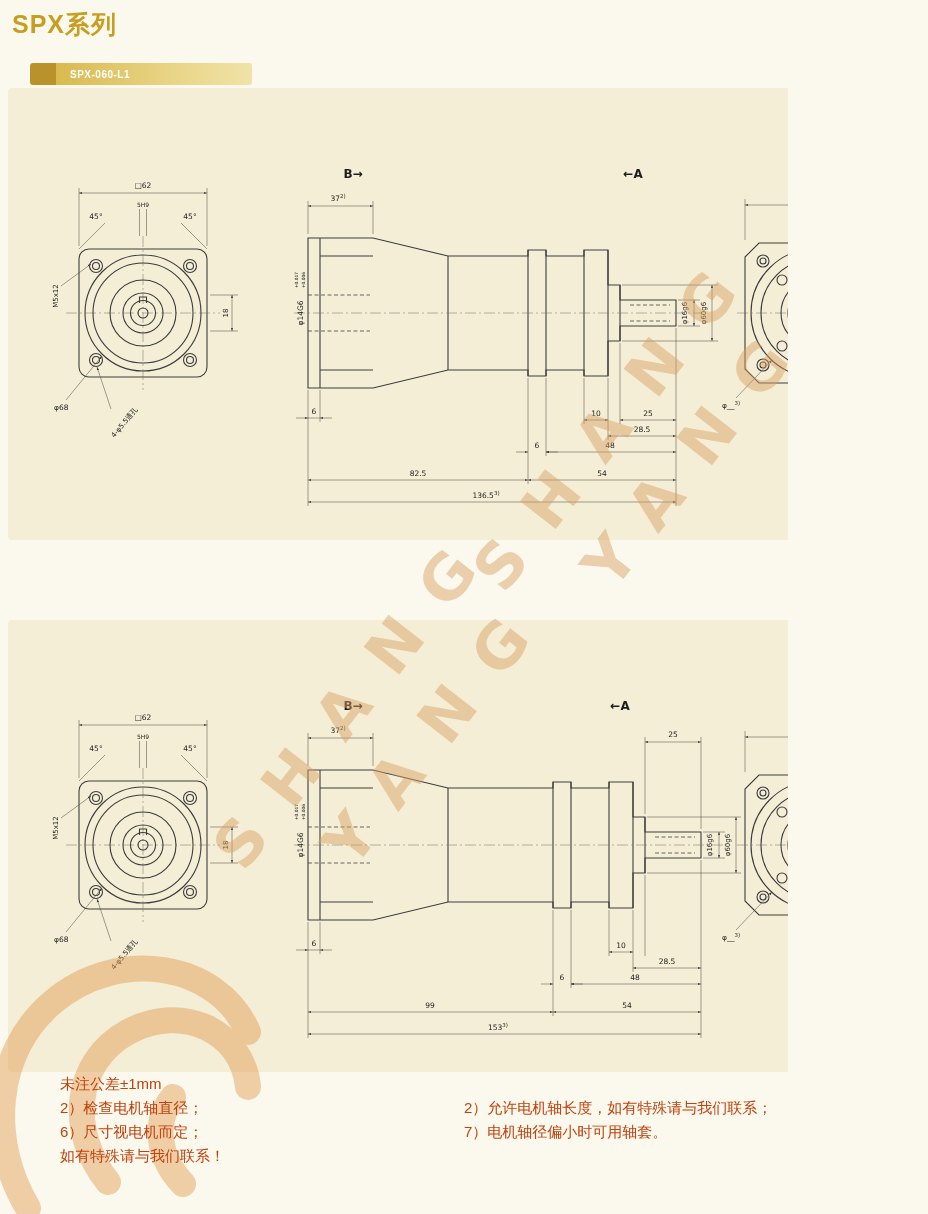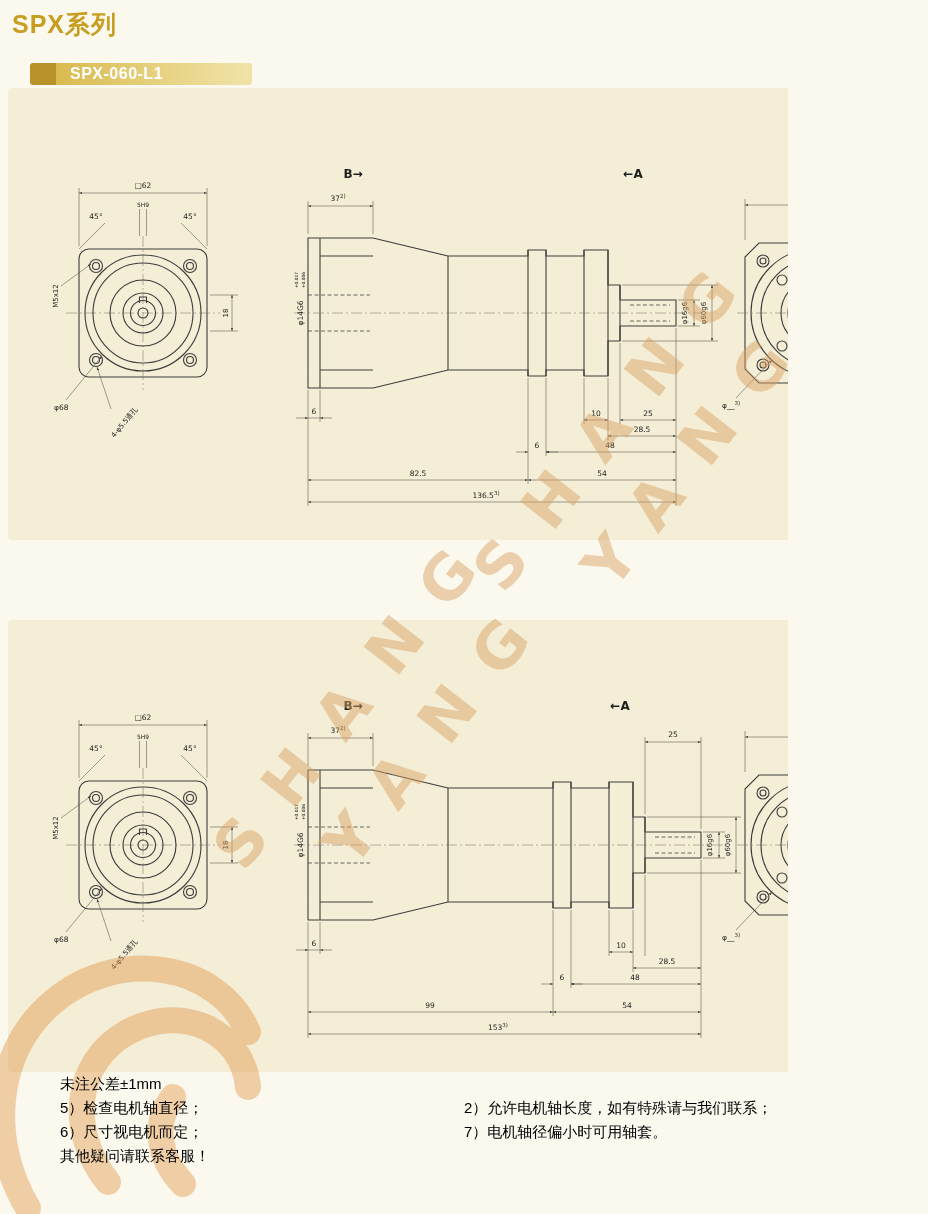--- a/index.html
+++ b/index.html
@@ -7,28 +7,28 @@
         font-family:"Liberation Sans",sans-serif;}
   .page-title{position:absolute;left:12px;top:8px;font-size:25px;font-weight:bold;
         color:#c79e1f;letter-spacing:1px;}
   .panel{position:absolute;left:8px;width:912px;height:452px;background:#f4eed6;border-radius:4px;}
   .panel-1{top:88px;} .panel-2{top:620px;}
   .banner{position:absolute;left:30px;display:flex;height:22px;}
   .banner-1{top:63px;} .banner-2{top:596px;}
   .banner-block{width:26px;background:#b9922b;border-radius:3px 0 0 3px;}
   .banner-label{display:flex;align-items:center;min-width:168px;padding:0 14px;
         background:linear-gradient(90deg,#d9ba4f,#e9d588 60%,#f0e3a8);color:#fff;
-        font-weight:bold;font-size:16px;border-radius:0 3px 3px 0;letter-spacing:.5px;}
+        font-weight:bold;font-size:10px;border-radius:0 3px 3px 0;letter-spacing:.5px;}
   .watermark{position:absolute;font-family:"DejaVu Sans",sans-serif;font-weight:bold;
         font-size:62px;letter-spacing:34px;line-height:1.35;color:rgba(217,160,98,.48);
         transform:rotate(-52deg);pointer-events:none;}
   .watermark .wm-l2{margin-left:70px;}
   .wm1{left:440px;top:360px;} .wm2{left:180px;top:638px;}
   .logo{position:absolute;left:-42px;top:852px;pointer-events:none;}
-  .notes{position:absolute;font-size:15px;color:#000000;line-height:24px;}
+  .notes{position:absolute;font-size:15px;color:#c2410c;line-height:24px;}
   .notes p{margin:0;}
   .notes-left{left:60px;top:1072px;} .notes-right{left:464px;top:1096px;}
   svg text{font-family:"DejaVu Sans","Liberation Sans",sans-serif;fill:#222;}
   .main{stroke:#3c3c3c;stroke-width:1.1;fill:none;}
   .thin{stroke:#55524a;stroke-width:.55;fill:none;}
   .dash{stroke:#3c3c3c;stroke-width:.75;stroke-dasharray:4 2.5;fill:none;}
   .cl{stroke:#7a766a;stroke-width:.55;stroke-dasharray:11 3 2 3;fill:none;}
   .dim{font-size:7.5px;} .dim-s{font-size:6px;} .co{font-size:7px;}
   .sup{font-size:5.5px;} .tol{font-size:4.3px;}
   .viewlbl{font-size:12px;font-weight:bold;fill:#1d1d1d;}
@@ -317,22 +317,22 @@
   <svg class="logo" width="330" height="362" viewBox="0 0 330 362">
     <g fill="none" stroke="#e19a4f" stroke-width="26" stroke-linecap="round" opacity="0.45">
       <path d="M70,356 C30,290 35,200 95,150 C160,95 260,110 290,180"></path>
       <path d="M150,330 C110,280 115,210 170,180 C225,150 285,180 290,235"></path>
       <path d="M225,332 C200,306 195,270 215,245"></path>
     </g>
   </svg>
 
   <div class="notes notes-left">
     <p>未注公差±1mm</p>
-    <p>5）检查电机轴直径；</p>
+    <p>2）检查电机轴直径；</p>
     <p>6）尺寸视电机而定；</p>
-    <p>其他疑问请联系客服！</p>
+    <p>如有特殊请与我们联系！</p>
   </div>
   <div class="notes notes-right">
     <p>2）允许电机轴长度，如有特殊请与我们联系；</p>
     <p>7）电机轴径偏小时可用轴套。</p>
   </div>
 
 </div>
 
 </body></html>

